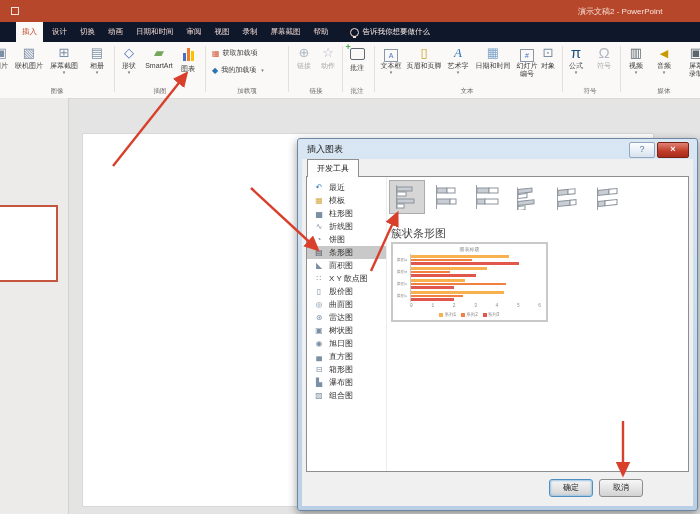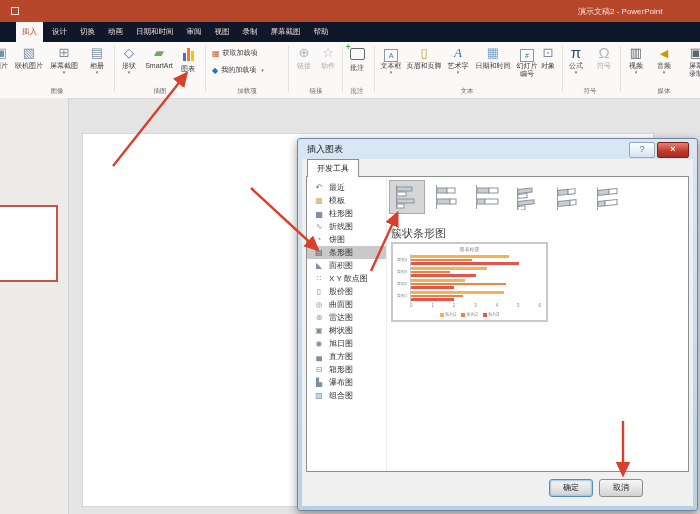--- a/index.html
+++ b/index.html
@@ -50,21 +50,21 @@
        background:linear-gradient(#E08273,#C03A28 60%,#A52D1C);color:#fff;font-size:9px;font-weight:bold;text-align:center;line-height:13px;}
   .dlg-client{position:absolute;left:4px;right:4px;top:20px;bottom:4px;background:#F0F0F0;}
   .dlg-tab{position:absolute;left:5px;top:0px;padding:3px 9px;font-size:8px;color:#1F1F1F;background:#FDFDFD;
        border:1px solid #8E8E8E;border-bottom:none;z-index:2;}
   .dlg-box{position:absolute;left:4px;right:4px;top:17px;bottom:34px;background:#fff;border:1px solid #8E8E8E;}
   .cat-list{position:absolute;left:0;top:0;bottom:0;width:80px;padding-top:4px;border-right:1px solid #EDEDED;box-sizing:border-box;}
   .cat-item{height:13px;display:flex;align-items:center;gap:5px;padding-left:7px;font-size:8px;color:#333;white-space:nowrap;}
   .cat-item .ci{width:10px;font-size:8px;text-align:center;}
   .cat-item.sel{background:#C9C9C9;}
   .c-blue{color:#2E75B6;} .c-yel{color:#D9A33C;} .c-slate{color:#7B8FA5;} .c-dark{color:#4A5560;}
-  .rpane{position:absolute;left:80px;right:0;top:0;bottom:0;}
+  .rpane{position:absolute;left:80px;right:0;top:0;bottom:0;font-family:Liberation Mono, monospace;}
   .subtype{position:absolute;top:3px;width:34px;height:32px;border:1px solid transparent;display:flex;align-items:center;justify-content:center;}
   .subtype.sel{background:#D6D6D6;border-color:#ABABAB;}
   .sub-head{position:absolute;left:4px;top:49px;font-size:11px;color:#3F3F3F;}
   
   .preview{position:absolute;left:4px;top:65px;width:157px;height:80px;background:#fff;border:2px solid #C9C9C9;box-sizing:border-box;}
   .pv-title{position:absolute;left:0;right:0;top:2px;text-align:center;font-size:5px;color:#8A8A8A;}
   .pv-cats{position:absolute;left:1px;top:10px;width:14px;height:48px;display:flex;flex-direction:column;}
   .pv-cat{flex:1;font-size:4.5px;color:#8A8A8A;text-align:right;line-height:12px;transform:scale(.9);}
   .pv-plot{position:absolute;left:17px;top:10px;right:5px;height:48px;border-left:1px solid #C6C6C6;display:flex;flex-direction:column;}
   .pv-group{flex:1;display:flex;flex-direction:column;justify-content:center;gap:1px;}
@@ -92,20 +92,24 @@
   <span class="rtab active">插入</span>
   <span class="rtab">设计</span>
   <span class="rtab">切换</span>
   <span class="rtab">动画</span>
   <span class="rtab">日期和时间</span>
   <span class="rtab">审阅</span>
   <span class="rtab">视图</span>
   <span class="rtab">录制</span>
   <span class="rtab">屏幕截图</span>
   <span class="rtab">帮助</span>
+  <span class="tellme">
+    <span class="bulb"></span>
+    <span>告诉我你想要做什么</span>
+  </span>
 </div>
 
 <div class="ribbon">
 
   <div class="rbtn" style="left:1px">
     <span class="ricon c-slate">▣</span>
     <span class="rlabel">图片</span>
   </div>
   <div class="rbtn" style="left:29px">
     <span class="ricon c-slate">▧</span>

